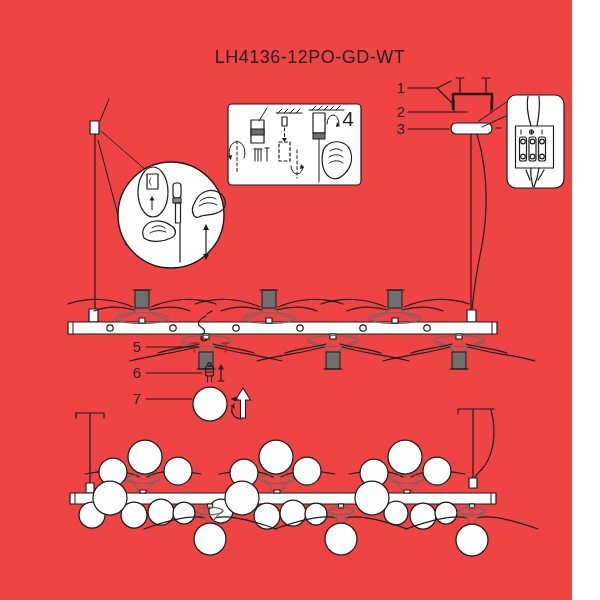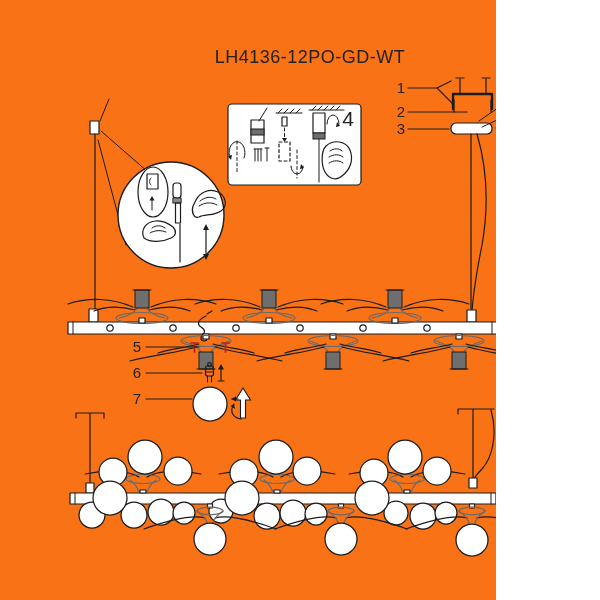--- a/index.html
+++ b/index.html
@@ -1,16 +1,16 @@
 <!DOCTYPE html>
 <html><head>
 <meta charset="utf-8">
 <style>
   html,body{margin:0;padding:0;background:#fff;}
-  .canvas{position:relative;width:496px;height:600px;background:#f97316;
+  .canvas{position:relative;width:572px;height:600px;background:#ef4444;
           font-family:"Liberation Sans",sans-serif;overflow:hidden;}
   svg{display:block;}
   text{fill:#222222;font-family:"Liberation Sans",sans-serif;}
   .title-text{font-size:18px;letter-spacing:.5px;}
   .callout-num{font-size:15px;}
   .step-num{font-size:21px;}
   .ln{stroke:#1c1c1c;fill:none;stroke-width:1.2;stroke-linecap:round;stroke-linejoin:round;}
   .thin{stroke-width:1;}
   .thick{stroke-width:2.4;}
   .gray{stroke:#6a6a6a;}

